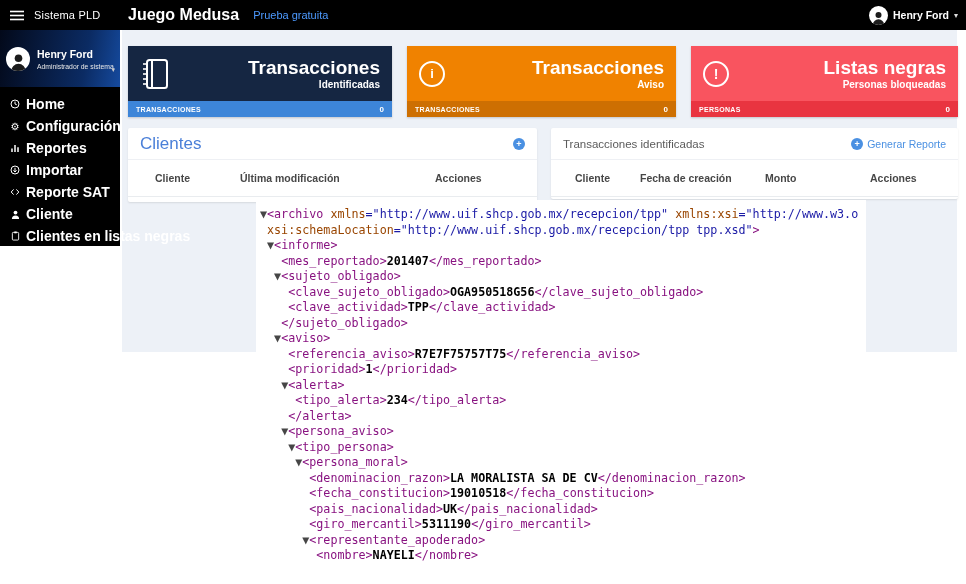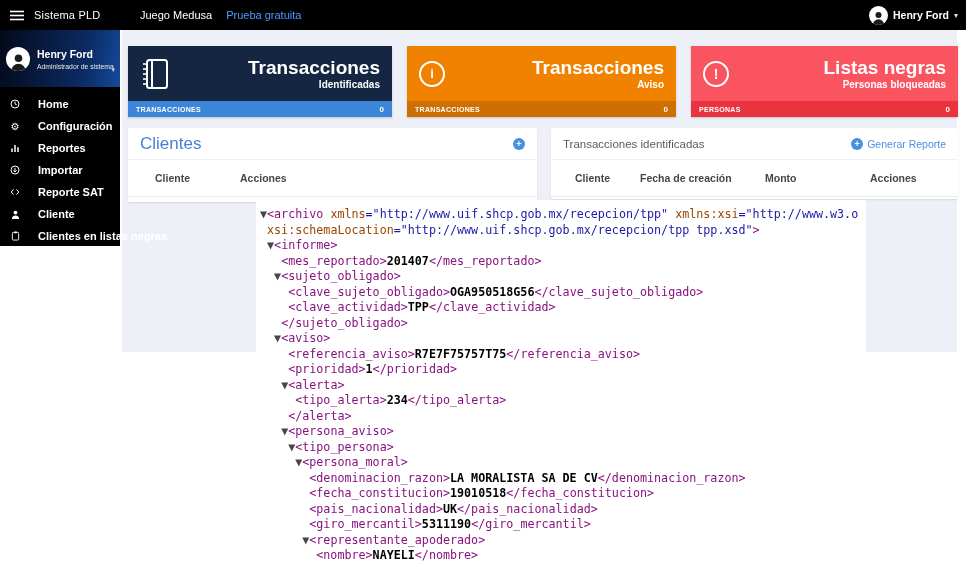--- a/index.html
+++ b/index.html
@@ -4,42 +4,42 @@
 <style>
   * { margin:0; padding:0; box-sizing:border-box; }
   html,body { width:966px; height:584px; overflow:hidden; background:#fff;
     font-family:"Liberation Sans", sans-serif; }
 
   
   .navbar { position:absolute; left:0; top:0; width:966px; height:30px; background:#000;
     display:flex; align-items:center; color:#fff; z-index:6; }
   .nav-burger { width:34px; display:flex; justify-content:center; cursor:pointer; }
   .nav-brand { font-size:11px; letter-spacing:.2px; width:86px; }
-  .nav-company { font-size:11px; font-weight:normal; margin-left:20px; }
+  .nav-company { font-size:16px; font-weight:bold; margin-left:8px; }
   .nav-trial { font-size:11px; color:#4d9aff; margin-left:14px; text-decoration:none; }
   .nav-right { margin-left:auto; display:flex; align-items:center; gap:5px; padding-right:8px; }
   .avatar { width:19px; height:19px; border-radius:50%; background:#fff; overflow:hidden;
     display:flex; align-items:flex-end; justify-content:center; }
   .nav-user { font-size:10.5px; font-weight:bold; }
   .caret { font-size:8px; color:#ddd; }
 
   
   .sidebar { position:absolute; left:0; top:30px; width:120px; height:216px; background:#000; z-index:5; }
   .side-user { height:57px; background:linear-gradient(100deg,#03091a 0%,#0b2b63 70%,#154a9e 100%);
     position:relative; display:flex; align-items:center; padding:0 6px; }
   .side-avatar { width:24px; height:24px; border-radius:50%; background:#fff; overflow:hidden;
     display:flex; align-items:flex-end; justify-content:center; flex:none; }
   .side-user-txt { margin-left:7px; color:#fff; }
   .side-user-name { font-size:10.5px; font-weight:bold; }
   .side-user-role { font-size:6.8px; color:#e8e8e8; margin-top:3px; white-space:nowrap; }
   .side-caret { position:absolute; right:5px; top:36px; font-size:7px; color:#ccc; }
   .menu { padding-top:6px; }
   .menu-item { height:22px; display:flex; align-items:center; padding-left:8px; cursor:pointer; }
   .menu-ico { width:14px; display:flex; justify-content:center; align-items:center; color:#fff; flex:none; }
-  .menu-label { color:#fff; font-size:11px; font-weight:bold; margin-left:16px; white-space:nowrap; }
+  .menu-label { color:#fff; font-size:14px; font-weight:bold; margin-left:4px; white-space:nowrap; }
 
   
   .main-gray { position:absolute; left:122px; top:30px; width:835px; height:322px; background:#edf1f7; z-index:1; }
 
   
   .card { position:absolute; top:46px; height:71px; z-index:2; color:#fff;
     box-shadow:0 1px 2px rgba(0,0,0,.18); }
   .card-body { height:55px; display:flex; align-items:center; padding:0 12px; }
   .card-txt { margin-left:auto; text-align:right; }
   .card-title { font-size:19px; font-weight:bold; line-height:20px; }
@@ -242,20 +242,21 @@
 
 <div class="panel" style="left:128px; width:409px; height:74px;">
   <div class="panel-hd">
     <span class="panel-title-blue">Clientes</span>
     <span class="panel-action">
       <span class="plus-circle">+</span>
     </span>
   </div>
   <div class="cols" style="padding-left:27px;">
     <span class="col-h" style="width:85px;">Cliente</span>
+    <span class="col-h" style="width:195px;">Última modificación</span>
     <span class="col-h">Acciones</span>
   </div>
 </div>
 
 <div class="panel" style="left:551px; width:407px; height:71px;">
   <div class="panel-hd">
     <span class="panel-title-gray">Transacciones identificadas</span>
     <span class="panel-action">
       <span class="plus-circle">+</span>
       <span class="panel-action-label">Generar Reporte</span>

